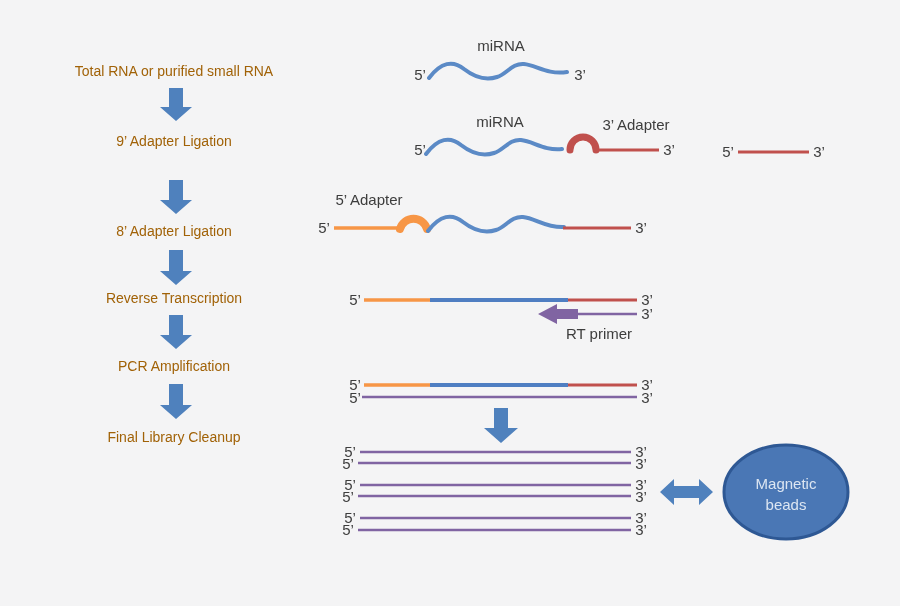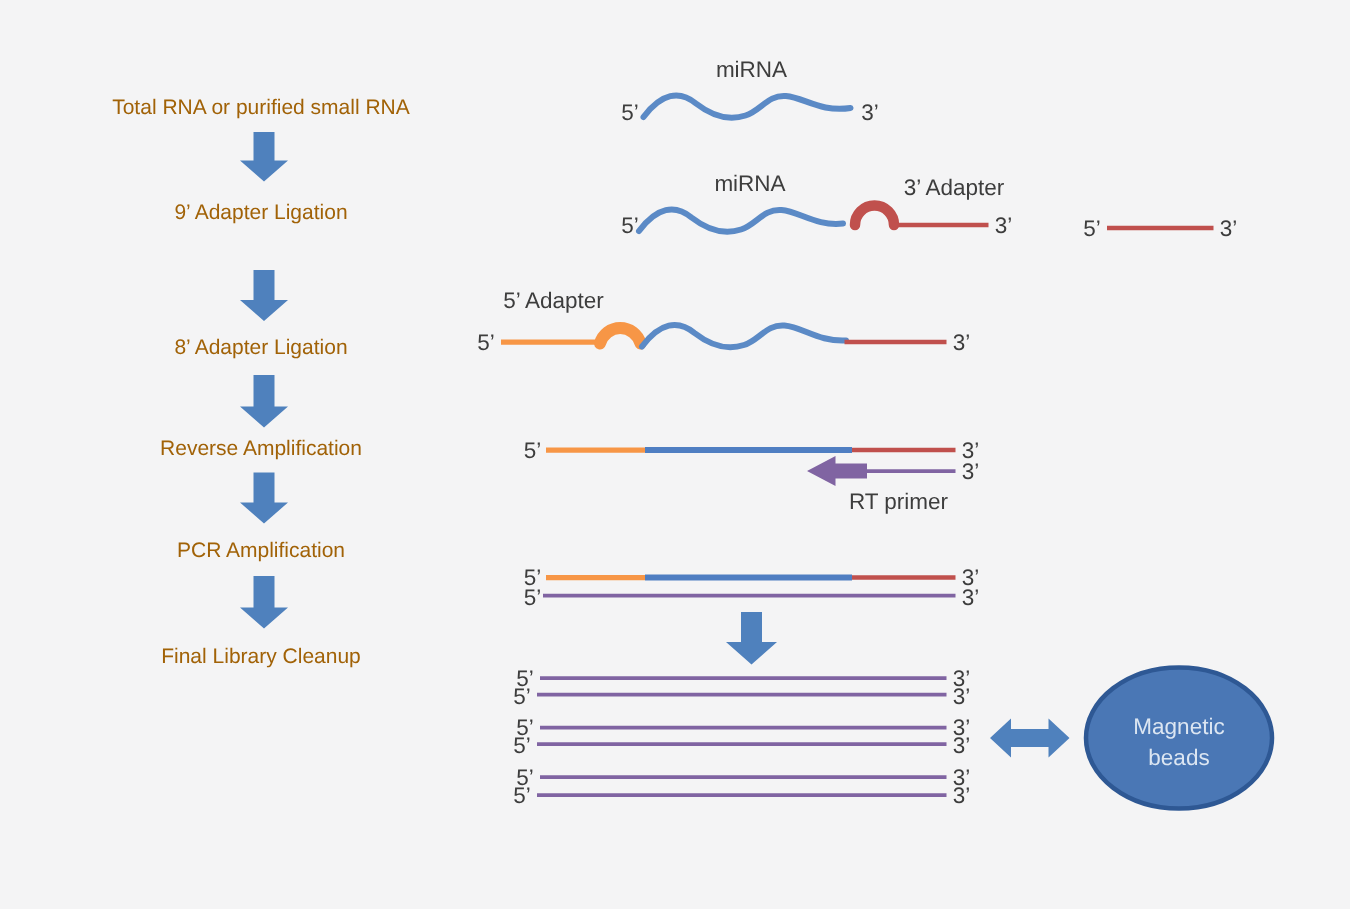--- a/index.html
+++ b/index.html
@@ -12,21 +12,21 @@
   svg text.beads{fill:#dce6f2;font-size:15px;}
 </style>
 </head>
 <body>
 
 <div id="canvas">
 
   <div class="step" style="top:62px">Total RNA or purified small RNA</div>
   <div class="step" style="top:132px">9’ Adapter Ligation</div>
   <div class="step" style="top:222px">8’ Adapter Ligation</div>
-  <div class="step" style="top:289px">Reverse Amplification</div>
+  <div class="step" style="top:289px">Reverse Transcription</div>
   <div class="step" style="top:357px">PCR Amplification</div>
   <div class="step" style="top:428px">Final Library Cleanup</div>
 
   <svg width="900" height="606" viewBox="0 0 900 606">
 
     <g fill="#4f81bd">
       <polygon points="169,88 183,88 183,107 192,107 176,121 160,107 169,107"></polygon>
       <polygon points="169,180 183,180 183,200 192,200 176,214 160,200 169,200"></polygon>
       <polygon points="169,250 183,250 183,271 192,271 176,285 160,271 169,271"></polygon>
       <polygon points="169,315 183,315 183,335 192,335 176,349 160,335 169,335"></polygon>

